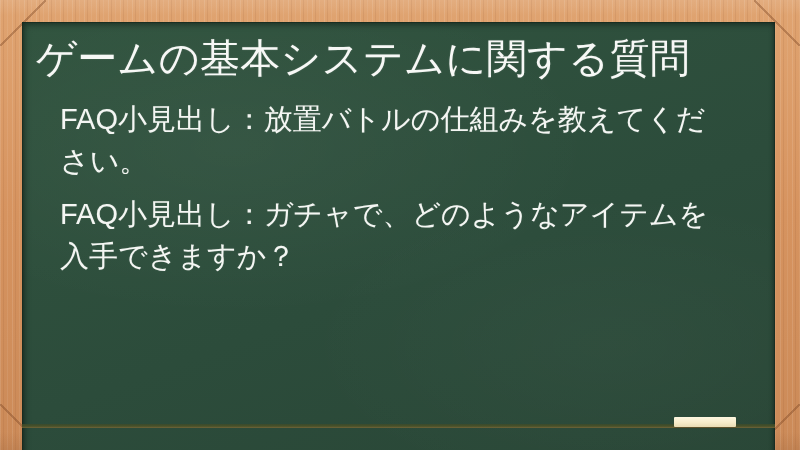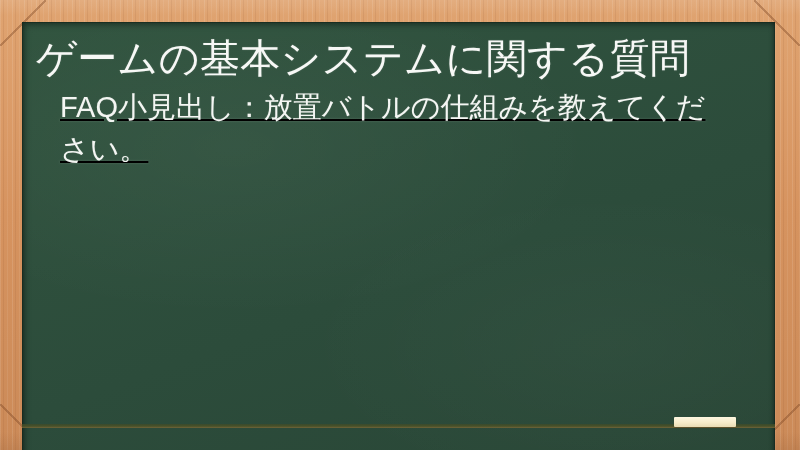--- a/index.html
+++ b/index.html
@@ -116,24 +116,23 @@
   #board-title {
     color: #f7f8f6;
     font-size: 40px;
     line-height: 54px;
     letter-spacing: 0.3px;
     white-space: nowrap;
     text-shadow: 0 0 2px rgba(255,255,255,0.16);
   }
 
   #faq-list {
-    margin: 1px 0 0 0;
+    margin: 13px 0 0 0;
     padding: 0;
     list-style: none;
-    text-decoration: underline;
   }
 
   .faq-item {
     color: #f4f6f3;
     font-size: 29px;
     line-height: 42px;
     margin: 0 0 11px 0;
     padding: 0 38px 0 24px;
     text-shadow: 0 0 1.6px rgba(255,255,255,0.14);
   }
@@ -162,20 +161,21 @@
   <div class="miter bl"></div>
   <div class="miter br"></div>
 
   <div id="chalkboard">
     <div id="board-content">
 
       <div id="board-title">ゲームの基本システムに関する質問</div>
 
       <ul id="faq-list">
         <li class="faq-item">FAQ小見出し：放置バトルの仕組みを教えてください。</li>
+        <li class="faq-item">FAQ小見出し：ガチャで、どのようなアイテムを入手できますか？</li>
       </ul>
 
     </div>
   </div>
 
   <div id="board-bottom-edge"></div>
 
   <div id="chalk-stick"></div>
 
 </div>

